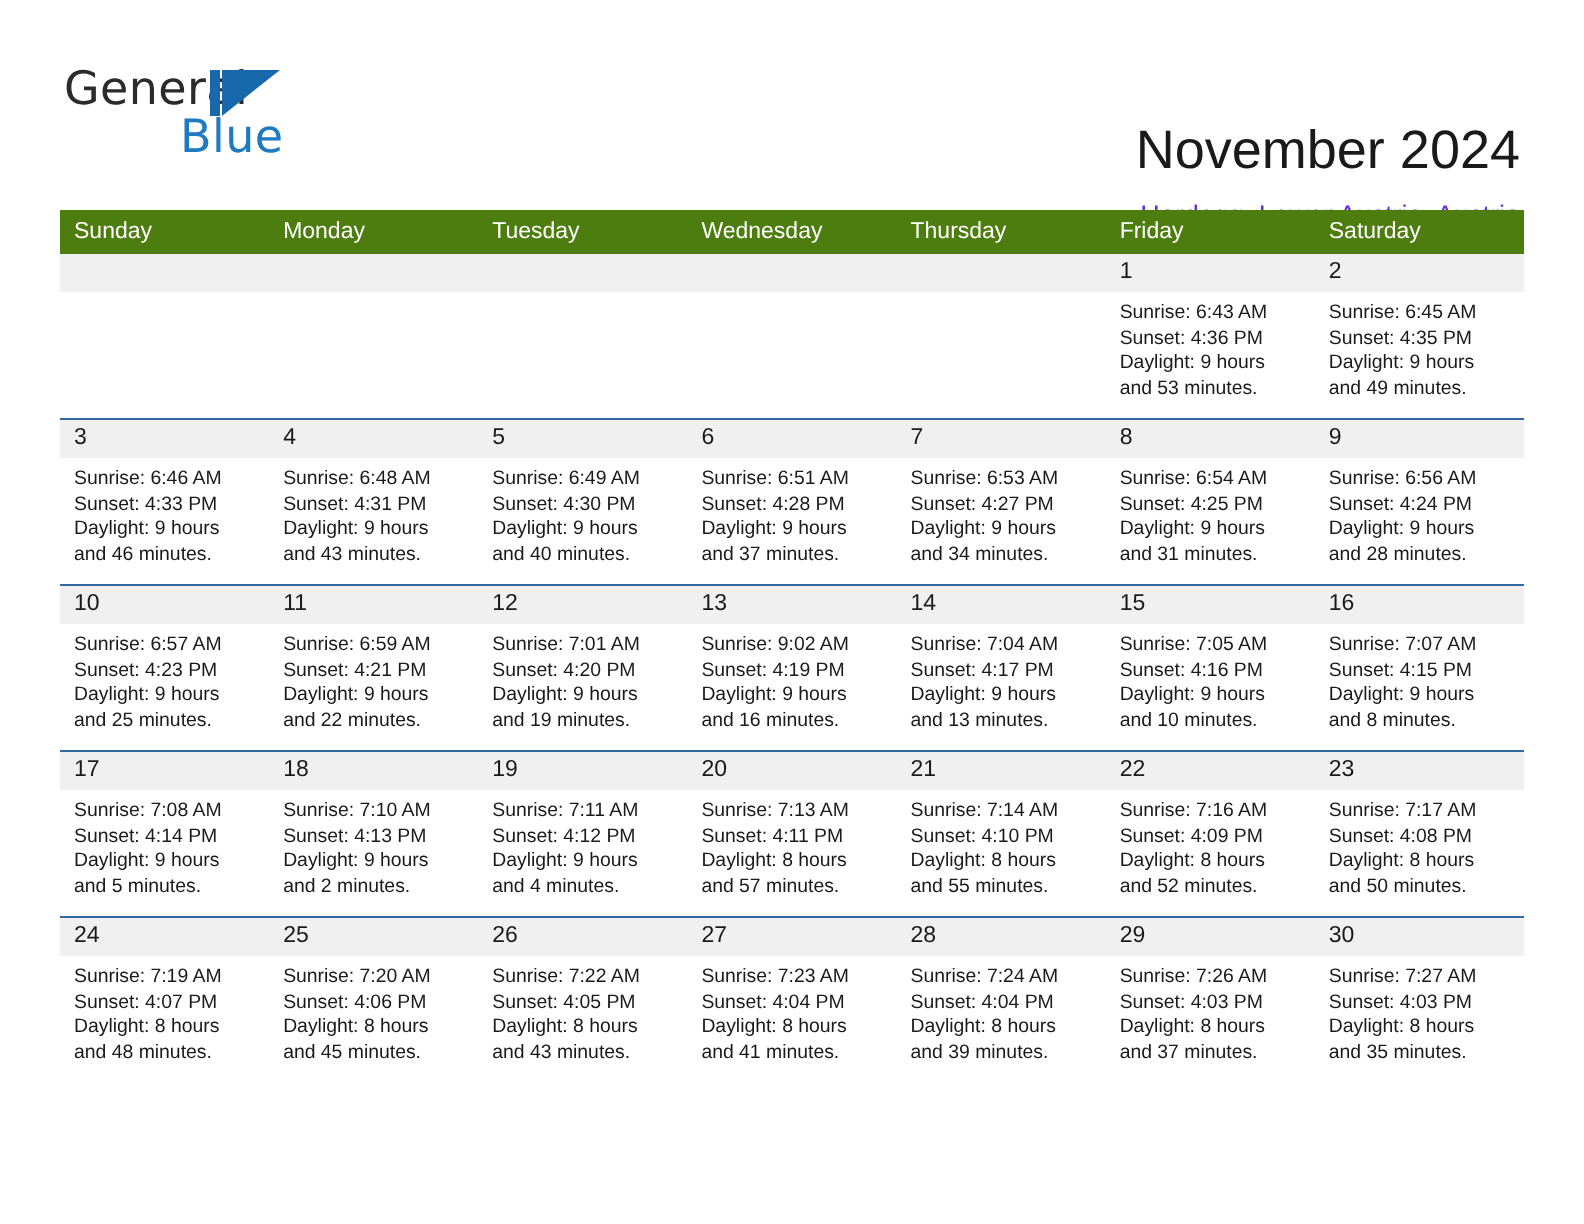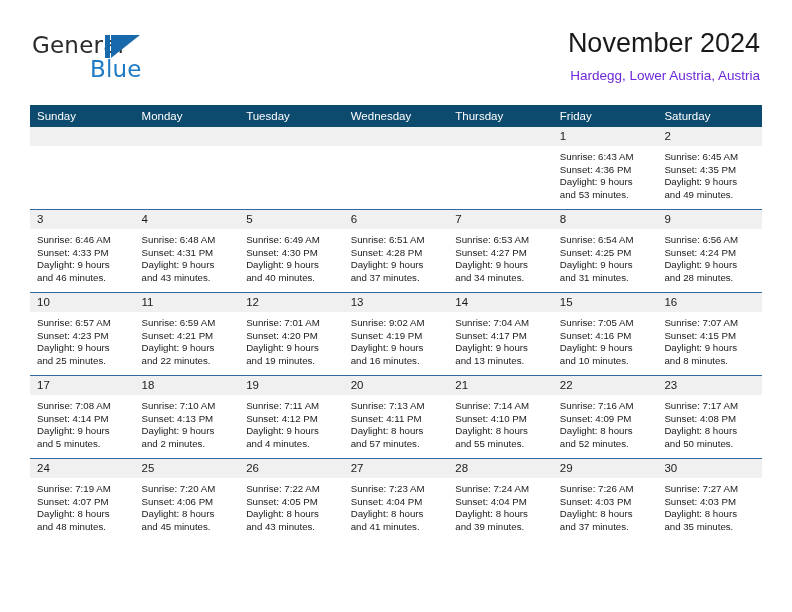--- a/index.html
+++ b/index.html
@@ -87,20 +87,21 @@
     top: 0;
     text-align: right;
   }
   .cal-title {
     font-size: 27px;
     color: #1a1a1a;
     font-weight: 400;
     line-height: 34px;
     white-space: nowrap;
     font-family: "Liberation Sans", sans-serif;
+    margin-top: 32px;
   }
   .cal-subtitle {
     font-size: 13.5px;
     color: #6d28d9;
     font-weight: 400;
     line-height: 20px;
     margin-top: 6px;
     white-space: nowrap;
     font-family: "Liberation Sans", sans-serif;
   }
@@ -108,21 +109,21 @@
   
   .cal {
     position: absolute;
     left: 30px;
     top: 105px;
     width: 732px;
     border-collapse: collapse;
     table-layout: fixed;
   }
   .cal th {
-    background: #0c4a6e;
+    background: #4d7c0f;
     color: #ffffff;
     font-size: 11.5px;
     font-weight: normal;
     text-align: left;
     padding: 4px 0 4px 7px;
     height: 14px;
     border: none;
     font-family: "Liberation Sans", sans-serif;
   }
   .cal td {

